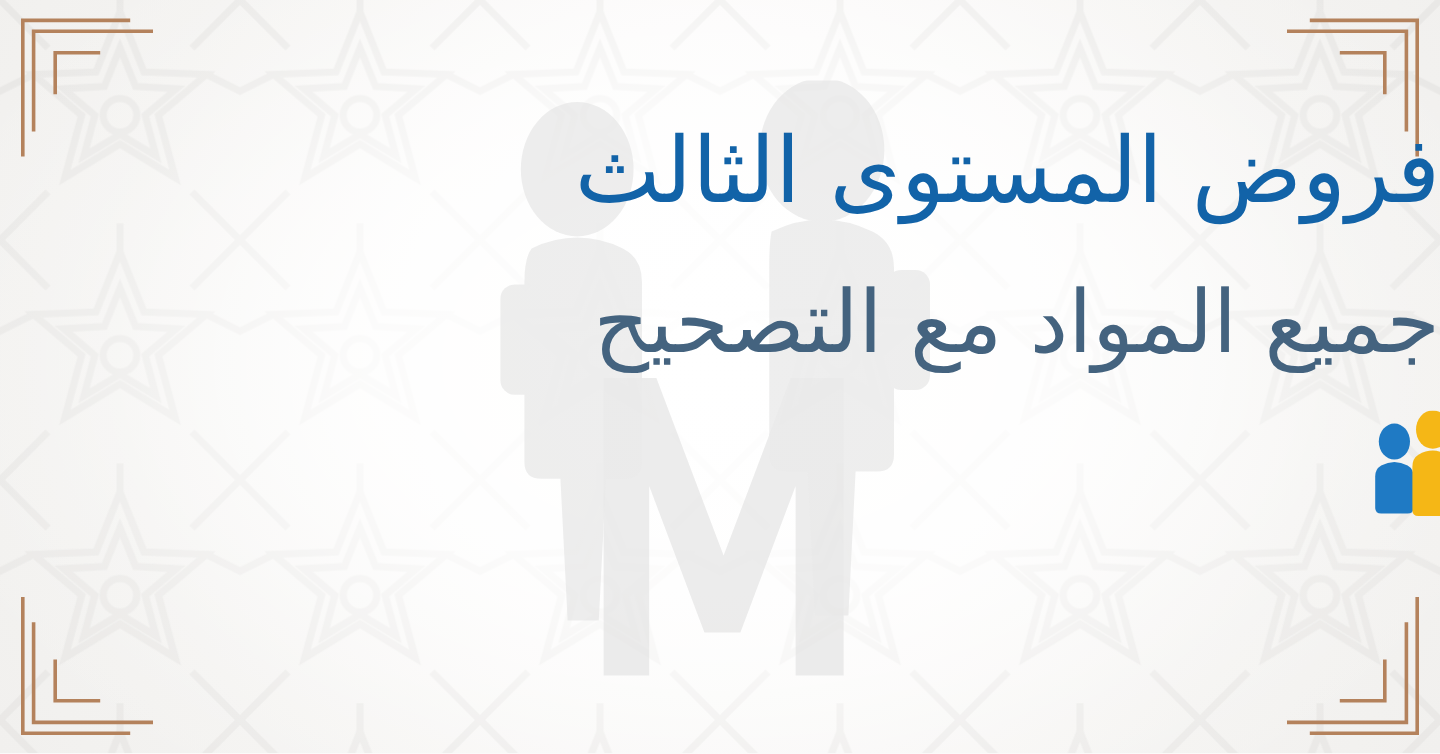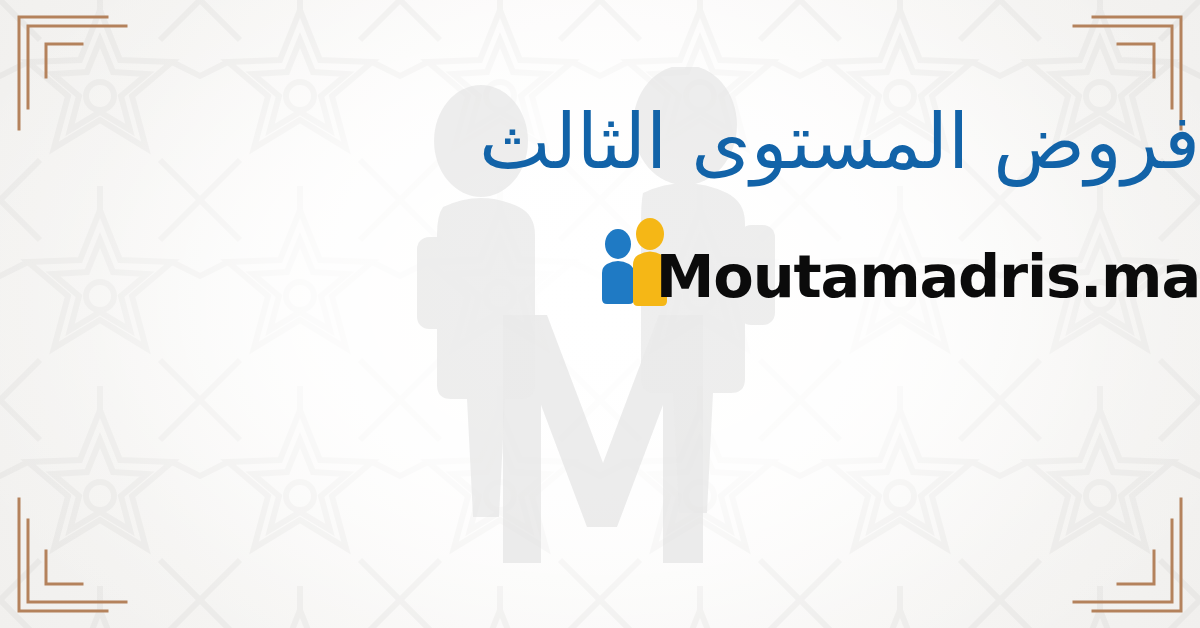--- a/index.html
+++ b/index.html
@@ -214,30 +214,30 @@
       <path d="M3 115 L3 3 L91 3"></path>
       <path d="M12 94 L12 12 L110 12"></path>
       <path d="M30 63 L30 30 L66 30"></path>
     </g>
   </svg>
 
   <div class="content">
 
     <div class="title-line1">فروض المستوى الثالث</div>
 
+    <div class="title-line2">جميع المواد مع التصحيح</div>
 
 
     <div class="logo">
       <span class="logo-mark">
         <svg viewBox="0 0 74 92" width="74" height="92" aria-hidden="true">
 
           <ellipse cx="20" cy="26" rx="13" ry="15" fill="#1f7ac4"></ellipse>
           <path d="M9 46 q11 -6 22 0 q5 3 5 9 v26 q0 5 -5 5 h-22 q-5 0 -5 -5 v-26 q0 -6 5 -9 Z" fill="#1f7ac4"></path>
 
           <ellipse cx="52" cy="16" rx="14" ry="16" fill="#f5b716"></ellipse>
           <path d="M40 37 q12 -7 24 0 q5 3 5 10 v36 q0 5 -5 5 h-24 q-5 0 -5 -5 v-36 q0 -7 5 -10 Z" fill="#f5b716"></path>
         </svg>
       </span>
-      <span class="logo-text">Moutamadris.ma</span>
     </div>
 
   </div>
 </div>
 
 </body></html>

